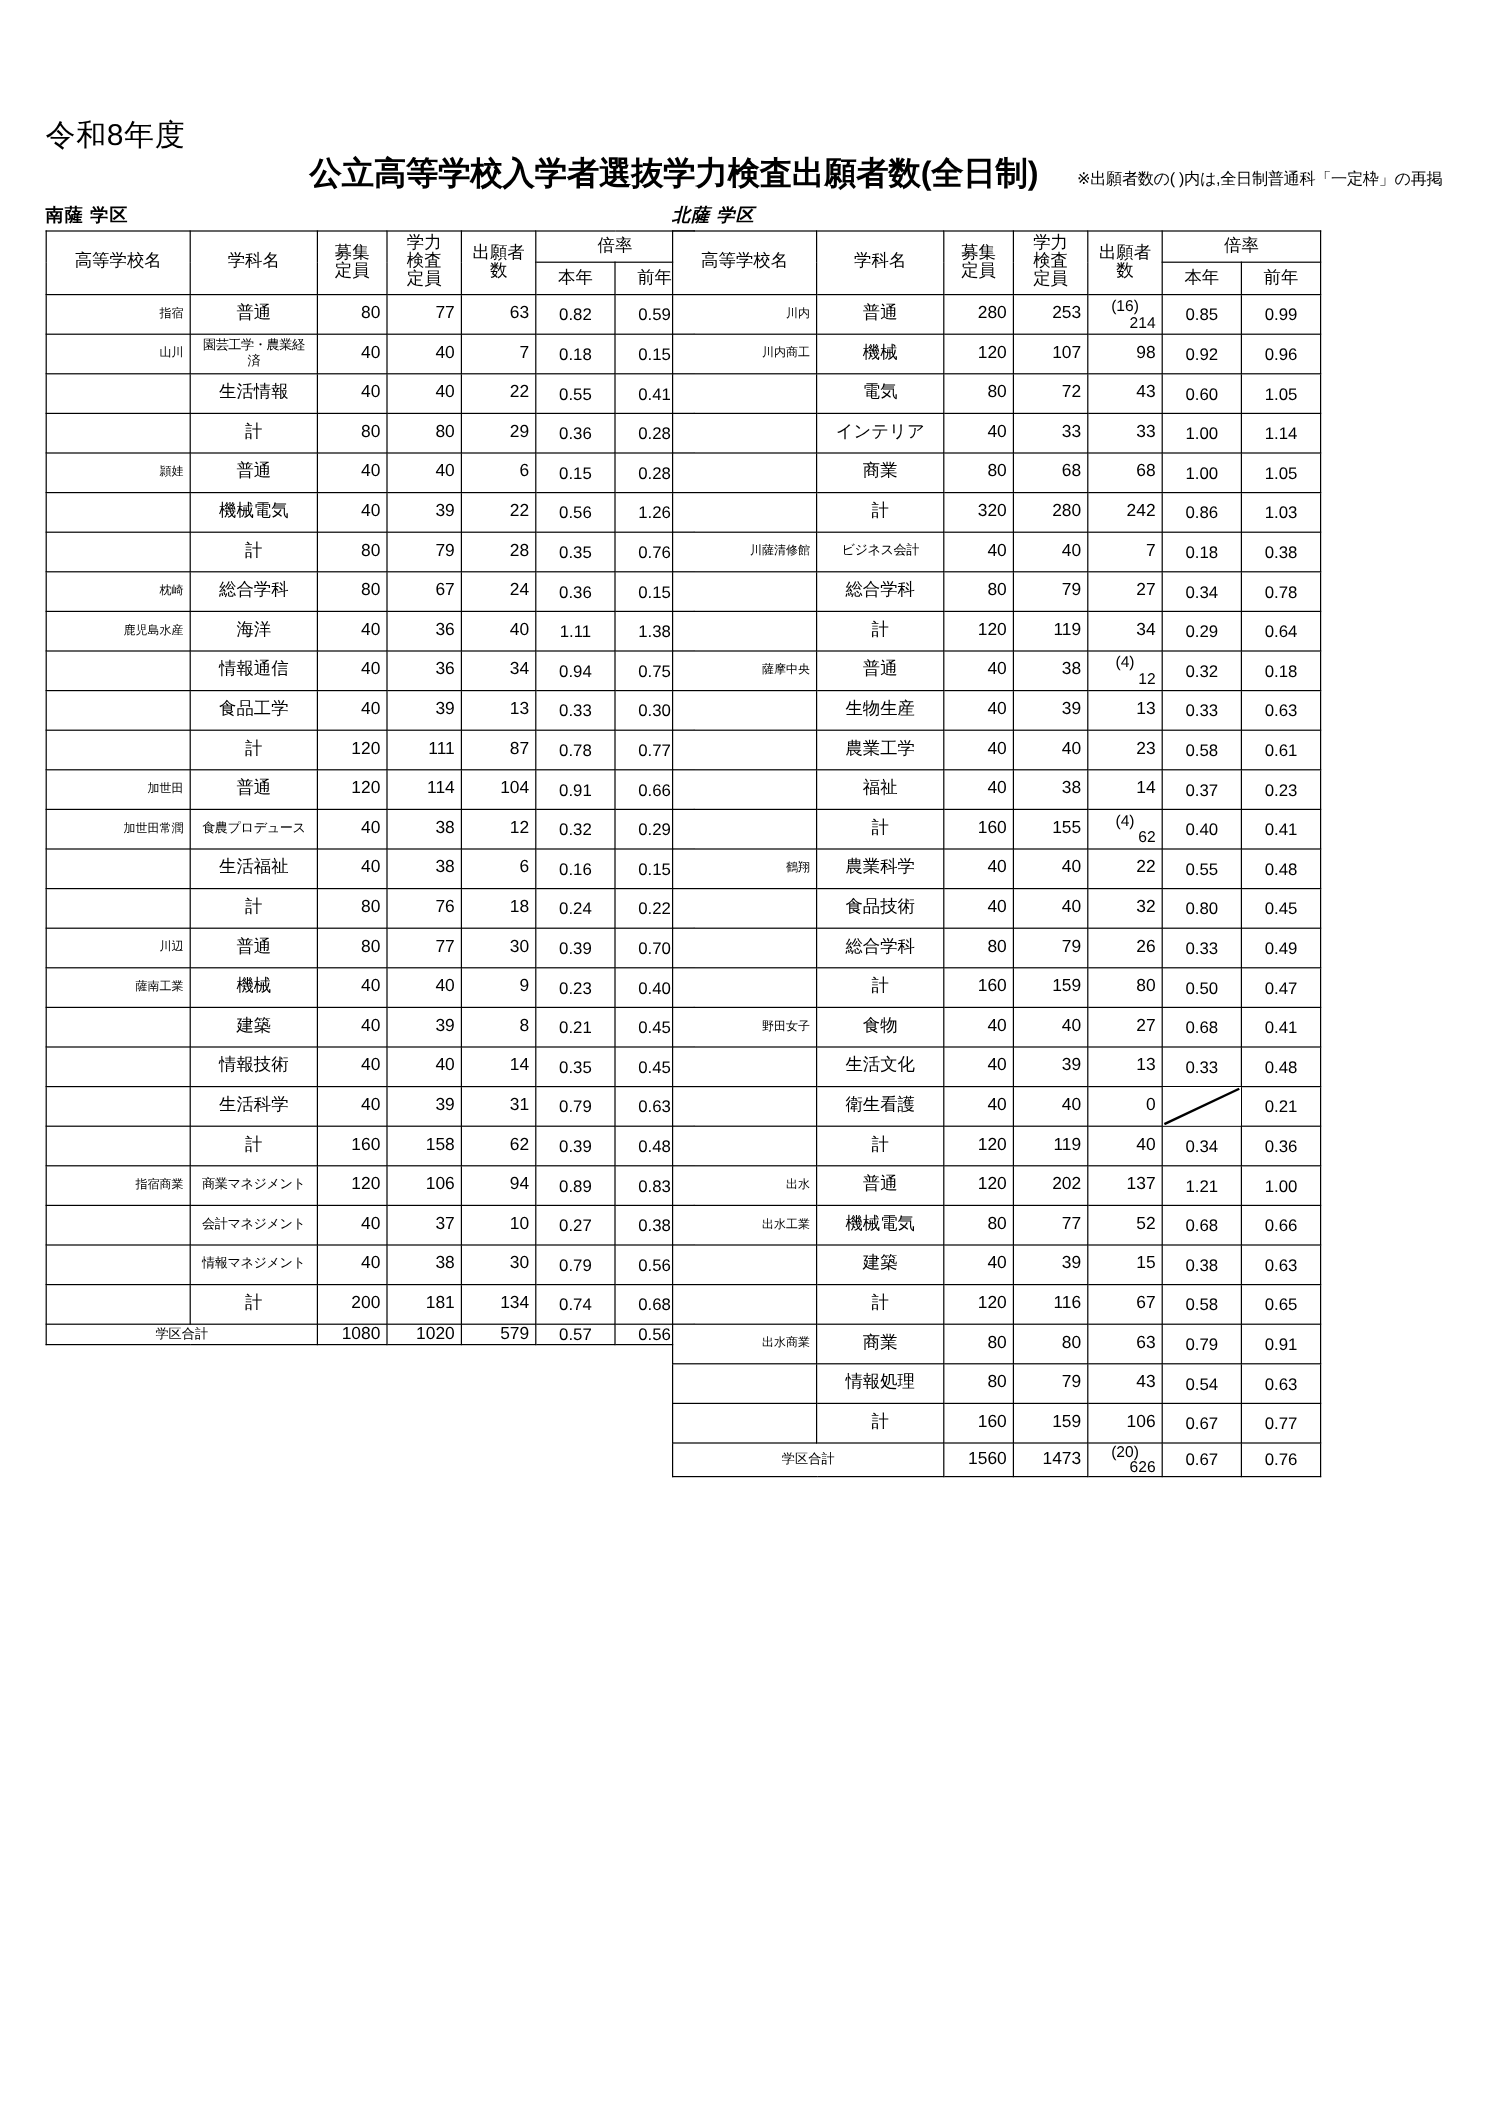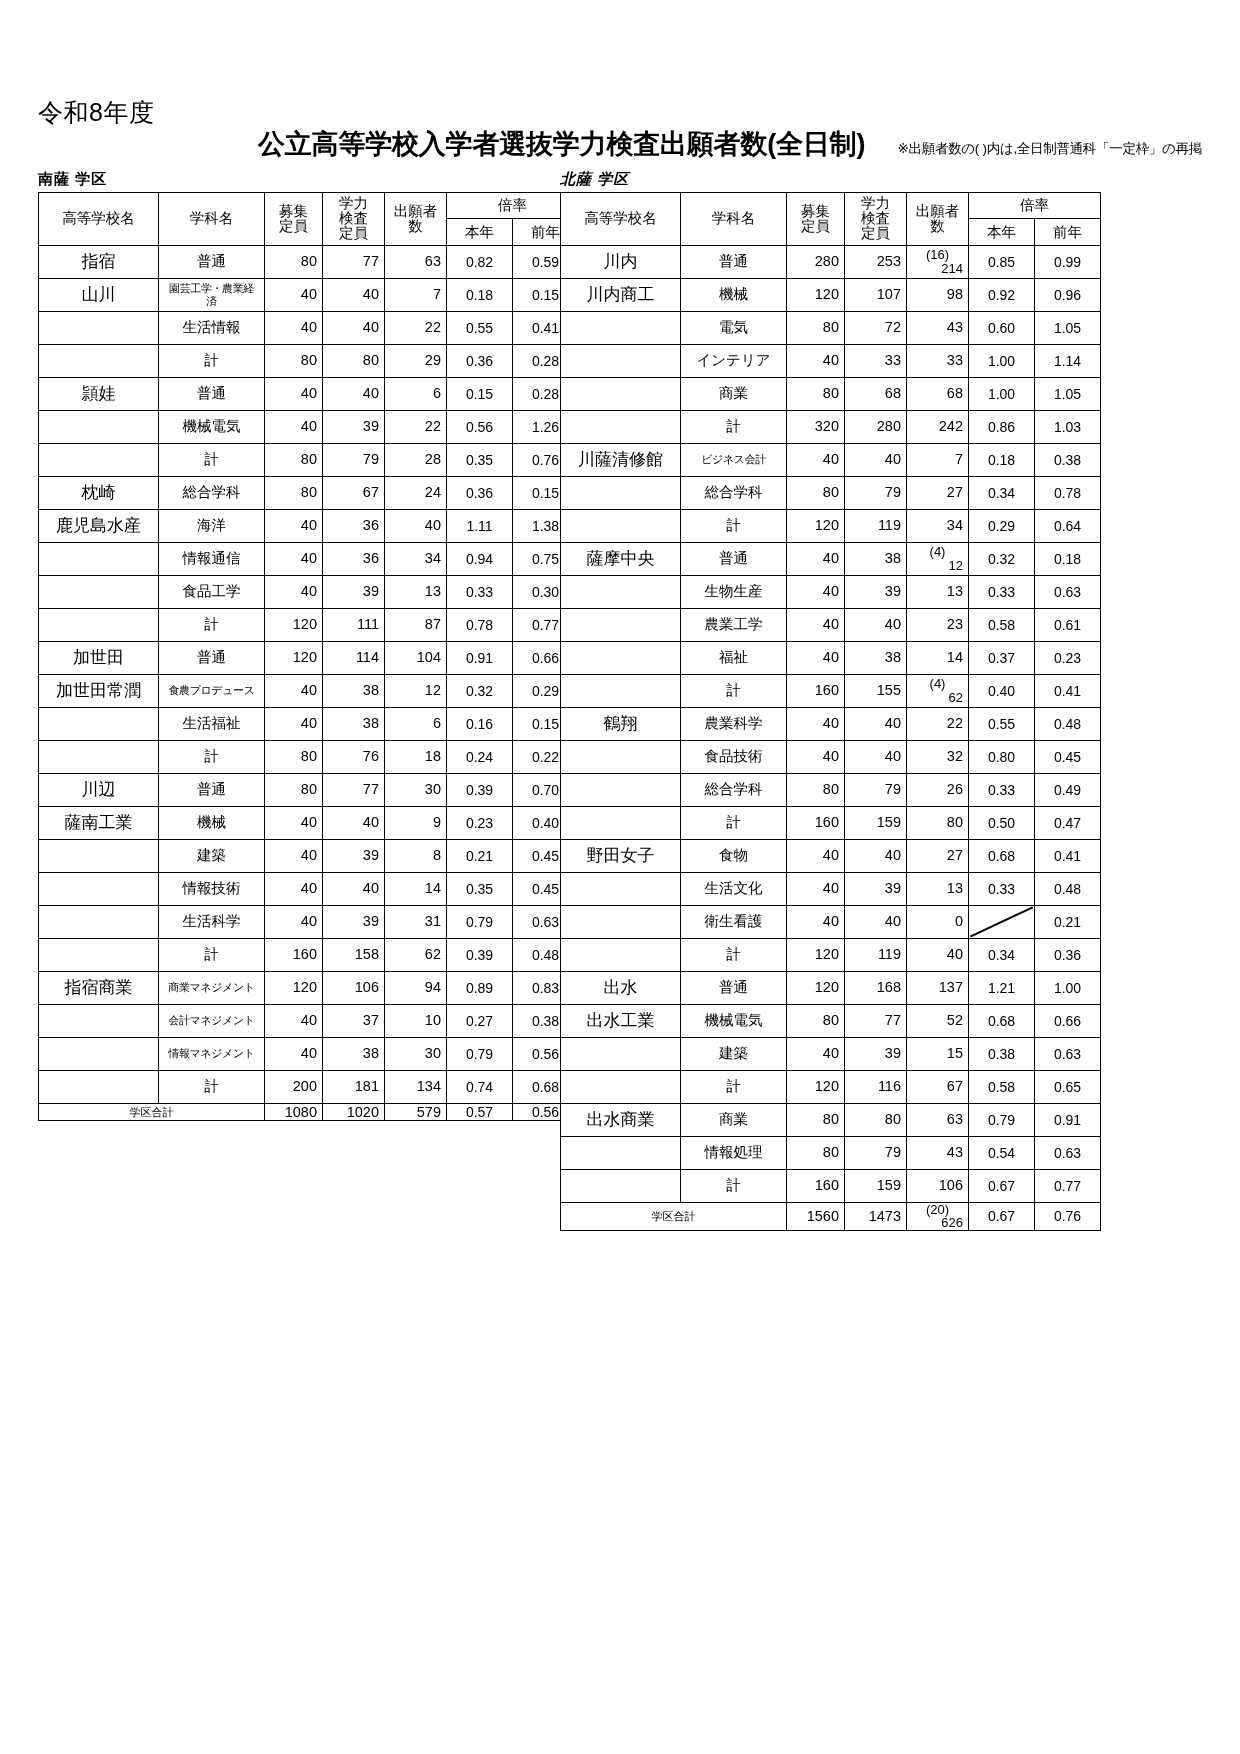--- a/index.html
+++ b/index.html
@@ -69,21 +69,21 @@
     font-size: 14.5px;
     padding: 3px 2px;
   }
   th.h-school  { width: 120px; }
   th.h-course  { width: 106px; }
   th.h-num     { width: 58px; margin-top: 18px;  }
   th.h-exam    { width: 62px;  }
   th.h-appl    { width: 62px;  }
   th.h-rate    { width: 66px;  }
 
-  td.c-school { text-align: center; font-size: 17px; height: 33px; }
+  td.c-school { text-align: right; font-size: 10px; height: 33px; }
   td.c-course { text-align: center; font-size: 14.5px; }
   td.c-course.small { font-size: 11px; letter-spacing: -0.4px; }
   td.c-num    { text-align: right; font-size: 14.5px; }
   td.c-rate   { text-align: center; font-size: 14px; }
   td.c-appl   { text-align: right; font-size: 14.5px; }
   td.c-appl .paren { display:block; text-align:center; font-size: 13px; line-height: 1.05; }
   td.c-appl .mainv { display:block; font-size: 13px; line-height: 1.05; }
 
   tr.total-row td.c-total-label {
     text-align: center;
@@ -622,21 +622,21 @@
             <td class="c-num">120</td>
             <td class="c-num">119</td>
             <td class="c-appl">40</td>
             <td class="c-rate">0.34</td>
             <td class="c-rate">0.36</td>
           </tr>
           <tr>
             <td class="c-school">出水</td>
             <td class="c-course">普通</td>
             <td class="c-num">120</td>
-            <td class="c-num">168</td>
+            <td class="c-num">202</td>
             <td class="c-appl">137</td>
             <td class="c-rate">1.21</td>
             <td class="c-rate">1.00</td>
           </tr>
           <tr>
             <td class="c-school">出水工業</td>
             <td class="c-course">機械電気</td>
             <td class="c-num">80</td>
             <td class="c-num">77</td>
             <td class="c-appl">52</td>

